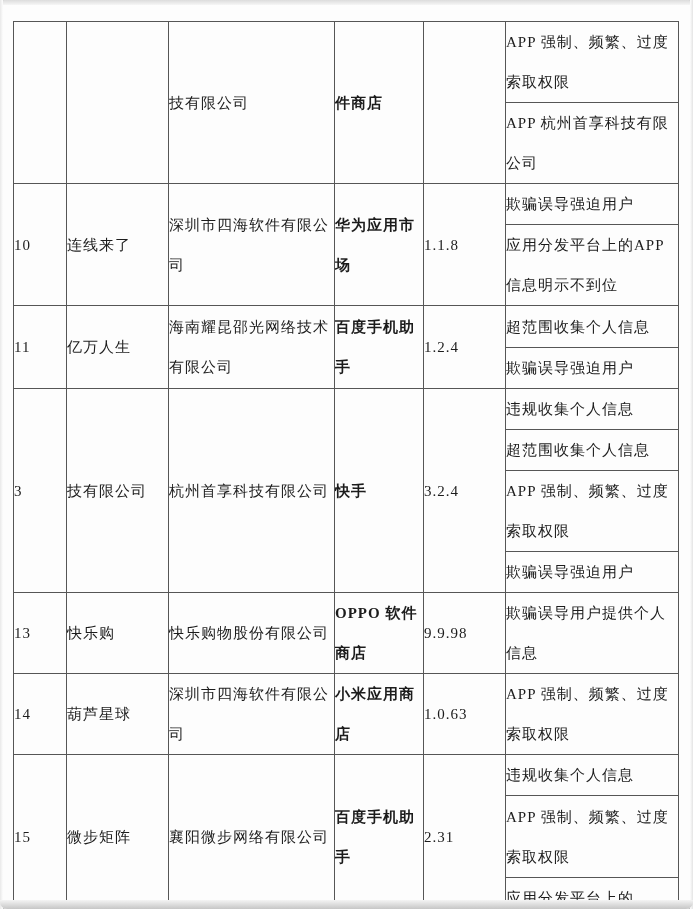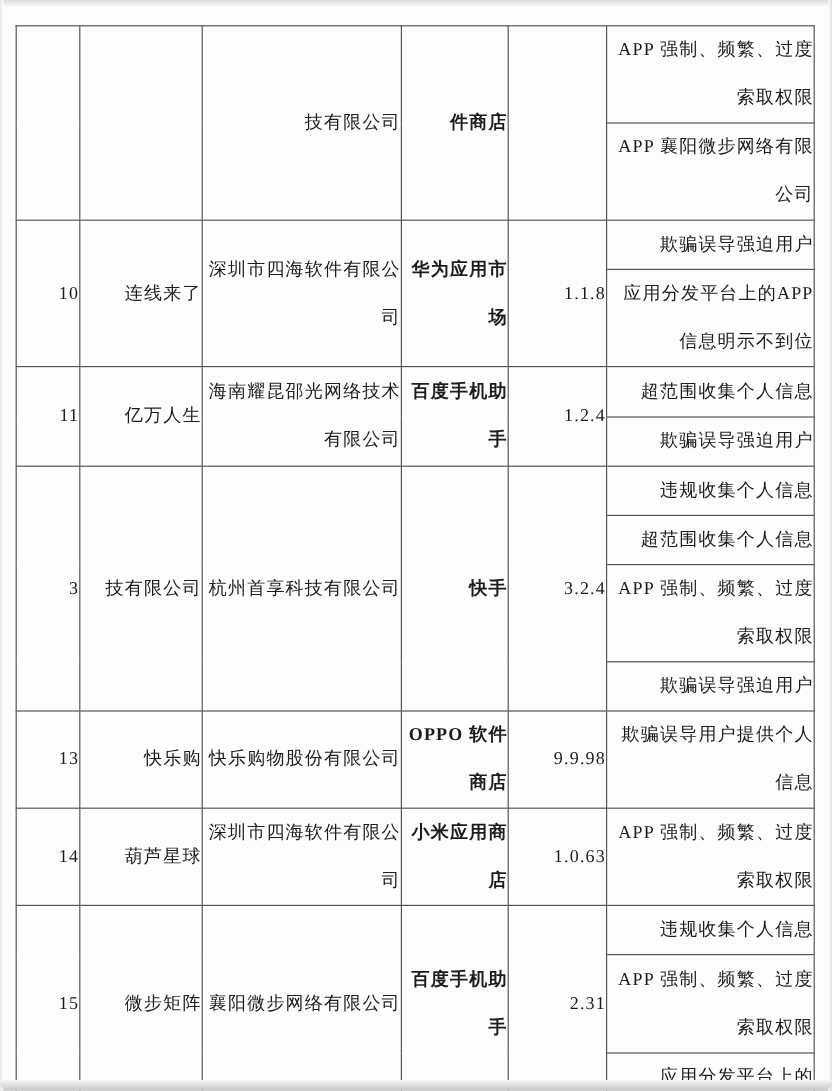--- a/index.html
+++ b/index.html
@@ -36,21 +36,21 @@
     width:665px;
     border-collapse:collapse;
     table-layout:fixed;
   }
   table.vtable td{
     border:1.5px solid #565656;
     font-size:15px;
     line-height:40px;
     color:#1c1c1c;
     letter-spacing:1px;
-    text-align:right;
+    text-align:left;
     vertical-align:middle;
     padding:0;
     overflow:hidden;
   }
   td.c-company{padding:0 16px;}
   td.c-store{padding:0 8px;font-weight:bold;}
   td.c-issue{
     text-align:left;
     padding:0 8px 0 12px;
   }
@@ -78,21 +78,21 @@
 
       <tr style="height:79px">
         <td rowspan="2" class="c-seq"></td>
         <td rowspan="2" class="c-name"></td>
         <td rowspan="2" class="c-company top-align">技有限公司</td>
         <td rowspan="2" class="c-store top-align">件商店</td>
         <td rowspan="2" class="c-version"></td>
         <td class="c-issue">APP 强制、频繁、过度索取权限</td>
       </tr>
       <tr style="height:80px">
-        <td class="c-issue">APP 襄阳微步网络有限公司</td>
+        <td class="c-issue">APP 杭州首享科技有限公司</td>
       </tr>
 
       <tr style="height:39px">
         <td rowspan="2" class="c-seq">10</td>
         <td rowspan="2" class="c-name">连线来了</td>
         <td rowspan="2" class="c-company">深圳市四海软件有限公司</td>
         <td rowspan="2" class="c-store">华为应用市场</td>
         <td rowspan="2" class="c-version">1.1.8</td>
         <td class="c-issue">欺骗误导强迫用户</td>
       </tr>

